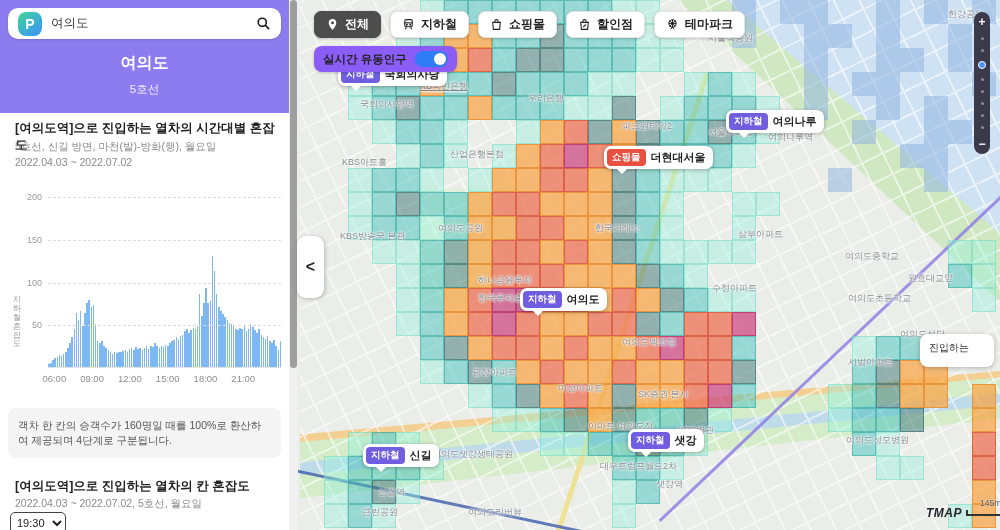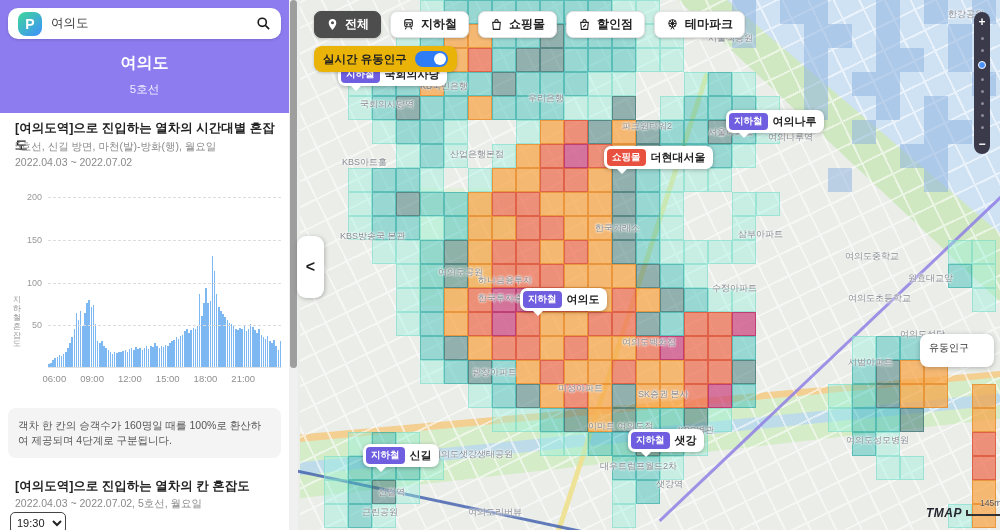--- a/index.html
+++ b/index.html
@@ -75,21 +75,21 @@
   .stn-badge { font-size:9.5px; color:#fff; border-radius:4px; padding:2px 5px; font-weight:bold; }
   .stn-badge.subway { background:#6f5fe0; }
   .stn-badge.mall { background:#e8503f; }
   .stn-name { font-size:11px; color:#222; font-weight:bold; }
 
   .filterbar { position:absolute; left:16px; top:11px; display:flex; gap:9px; z-index:30; }
   .fbtn { height:27px; background:#fff; border:1px solid #e3e3e3; border-radius:7px; display:flex; align-items:center; gap:6px; padding:0 11px; font-size:12px; color:#222; font-weight:bold; box-shadow:0 1px 3px rgba(0,0,0,.2); cursor:pointer; white-space:nowrap; }
   .fbtn.active { background:#4d4d4d; color:#fff; border-color:#4d4d4d; }
   .fbtn svg { display:block; }
 
-  .toggle-box { position:absolute; left:16px; top:46px; height:26px; background:#eab308; border-radius:8px; display:flex; align-items:center; gap:8px; padding:0 9px; box-shadow:0 1px 3px rgba(0,0,0,.2); z-index:30; }
+  .toggle-box { position:absolute; left:16px; top:46px; height:26px; background:#8b5cf6; border-radius:8px; display:flex; align-items:center; gap:8px; padding:0 9px; box-shadow:0 1px 3px rgba(0,0,0,.2); z-index:30; }
   .toggle-label { font-size:11.5px; color:#222; font-weight:bold; }
   .toggle { width:33px; height:16px; border-radius:9px; background:#2f7df6; position:relative; cursor:pointer; }
   .toggle-knob { position:absolute; right:2px; top:2px; width:12px; height:12px; border-radius:50%; background:#fff; }
 
   .legend { position:absolute; left:622px; top:334px; width:74px; background:#fff; border-radius:8px; padding:7px 6px 6px; box-shadow:0 1px 5px rgba(0,0,0,.25); z-index:30; }
   .legend-title { font-size:10px; color:#333; margin:0 0 6px 3px; }
   .lg-item { height:20px; border-radius:5px; display:flex; align-items:center; justify-content:center; font-size:9.5px; color:#3c3c3c; margin-bottom:4px; }
   .lg-item:last-child { margin-bottom:0; }
   .lg-border { border:1px solid #c7c7c7; }
 
@@ -458,30 +458,30 @@
           <div class="hm hm-a" style="left: 24px; top: 504px;"></div>
           <div class="hm hm-b" style="left: 48px; top: 504px;"></div>
           <div class="hm hm-a" style="left: 72px; top: 504px;"></div>
           <div class="hm hm-a" style="left: 312px; top: 504px;"></div>
           <div class="hm hm-a" style="left: 648px; top: 504px;"></div>
           <div class="hm hm-d" style="left: 672px; top: 504px;"></div>
         </div>
       <div id="maplabels">
           <div class="mlabel" style="left: 648px; top: 8px;">한강공원</div>
           <div class="mlabel" style="left: 408px; top: 32px;">서울색공원</div>
-          <div class="mlabel" style="left: 120px; top: 80px;">KB국민은행</div>
+          <div class="mlabel" style="left: 120px; top: 80px; text-decoration: underline;">KB국민은행</div>
           <div class="mlabel" style="left: 228px; top: 92px;">우리은행</div>
           <div class="mlabel" style="left: 60px; top: 98px;">국회의사당역</div>
           <div class="mlabel" style="left: 322px; top: 120px;">파크원타워2</div>
           <div class="mlabel" style="left: 408px; top: 126px;">서울아파트</div>
           <div class="mlabel" style="left: 468px; top: 131px;">여의나루역</div>
           <div class="mlabel" style="left: 150px; top: 148px;">산업은행본점</div>
           <div class="mlabel" style="left: 42px; top: 156px;">KBS아트홀</div>
           <div class="mlabel" style="left: 295px; top: 222px;">한국거래소</div>
-          <div class="mlabel" style="left: 138px; top: 222px; margin-top: 44px;">여의도공원</div>
+          <div class="mlabel" style="left: 138px; top: 222px;">여의도공원</div>
           <div class="mlabel" style="left: 40px; top: 230px;">KBS방송국 본관</div>
           <div class="mlabel" style="left: 438px; top: 228px;">삼부아파트</div>
           <div class="mlabel" style="left: 545px; top: 250px;">여의도중학교</div>
           <div class="mlabel" style="left: 608px; top: 272px;">원효대교앞</div>
           <div class="mlabel" style="left: 178px; top: 274px;">하나금융투자</div>
           <div class="mlabel" style="left: 412px; top: 282px;">수정아파트</div>
           <div class="mlabel" style="left: 548px; top: 292px;">여의도초등학교</div>
           <div class="mlabel" style="left: 178px; top: 292px;">한국투자증권</div>
           <div class="mlabel" style="left: 600px; top: 328px;">여의도성당</div>
           <div class="mlabel" style="left: 322px; top: 336px;">여의도백화점</div>
@@ -585,21 +585,21 @@
       </div>
 
     <div class="toggle-box">
       <span class="toggle-label">실시간 유동인구</span>
       <span class="toggle">
           <span class="toggle-knob"></span>
         </span>
     </div>
 
     <div class="legend">
-      <div class="legend-title">유동인구</div>
+      <div class="legend-title">진입하는</div>
     </div>
 
     <div class="zoomctl">
       <span class="zc-plus">+</span>
       <span class="zc-dots" id="zc-dots">
           <span class="zc-dot"></span>
           <span class="zc-dot"></span>
           <span class="zc-dot active"></span>
           <span class="zc-dot"></span>
           <span class="zc-dot"></span>

